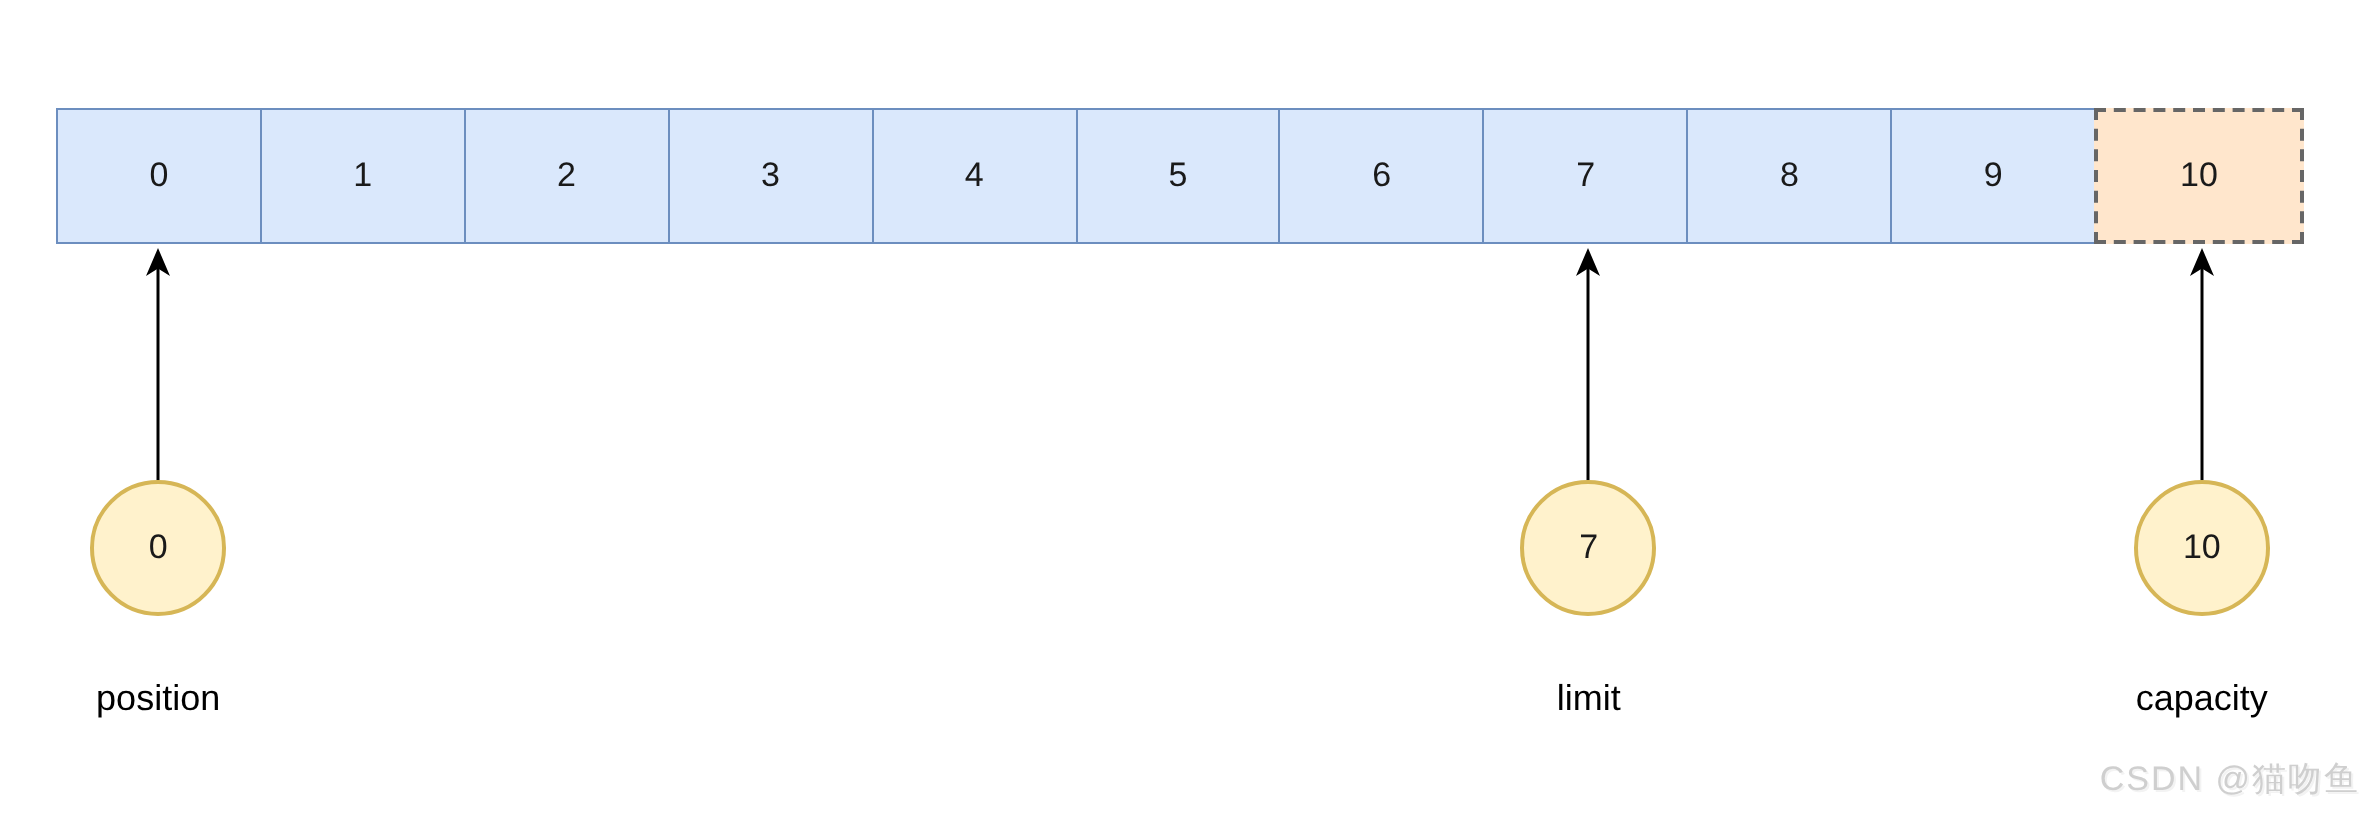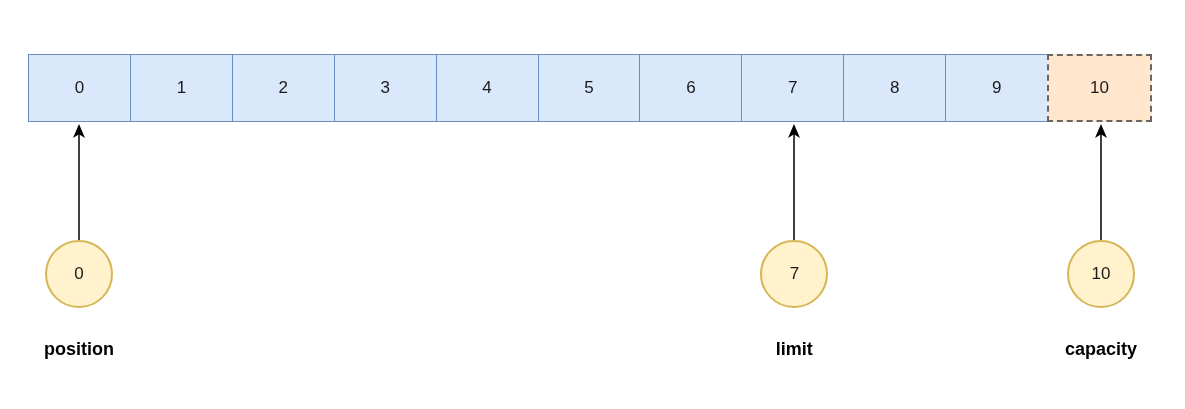--- a/index.html
+++ b/index.html
@@ -59,21 +59,21 @@
     justify-content: center;
     box-sizing: content-box;
   }
   .circle-value {
     font-size: 17px;
     color: #1a1a1a;
   }
   .pointer-label {
     margin-top: 31px;
     font-size: 18px;
-    font-weight: bold;
+    font-weight: normal;
     color: #000000;
     text-align: center;
   }
   .watermark {
     position: absolute;
     right: 5px;
     bottom: 8px;
     font-size: 17px;
     color: #cfcfcf;
     text-shadow: 1px 1px 0 #f3f3f3;
@@ -147,14 +147,15 @@
         <line x1="12" y1="117" x2="12" y2="10" class="arrow-line" stroke="#000000" stroke-width="1.5"></line>
         <path d="M12 1 L18 15 L12 11.2 L6 15 Z" class="arrow-head" fill="#000000"></path>
       </svg>
       <div class="circle">
         <span class="circle-value">10</span>
       </div>
       <div class="pointer-label">capacity</div>
     </div>
     </div>
 
+  <div class="watermark">CSDN @猫吻鱼</div>
 
 </div>
 
 </body></html>

